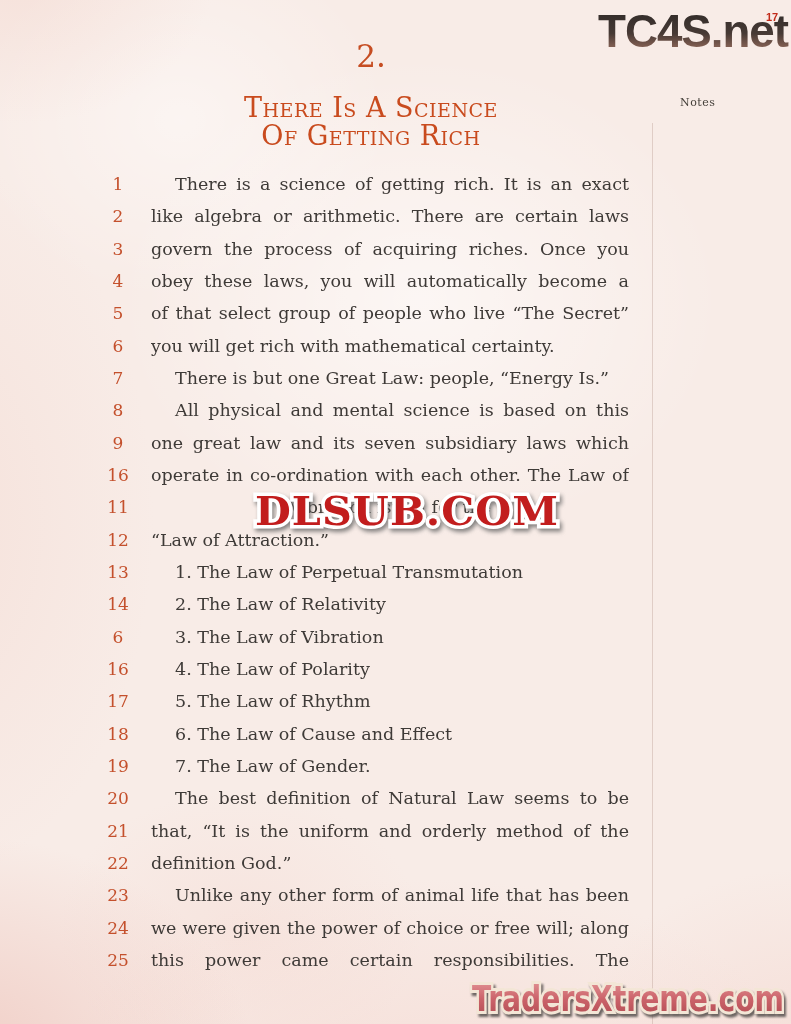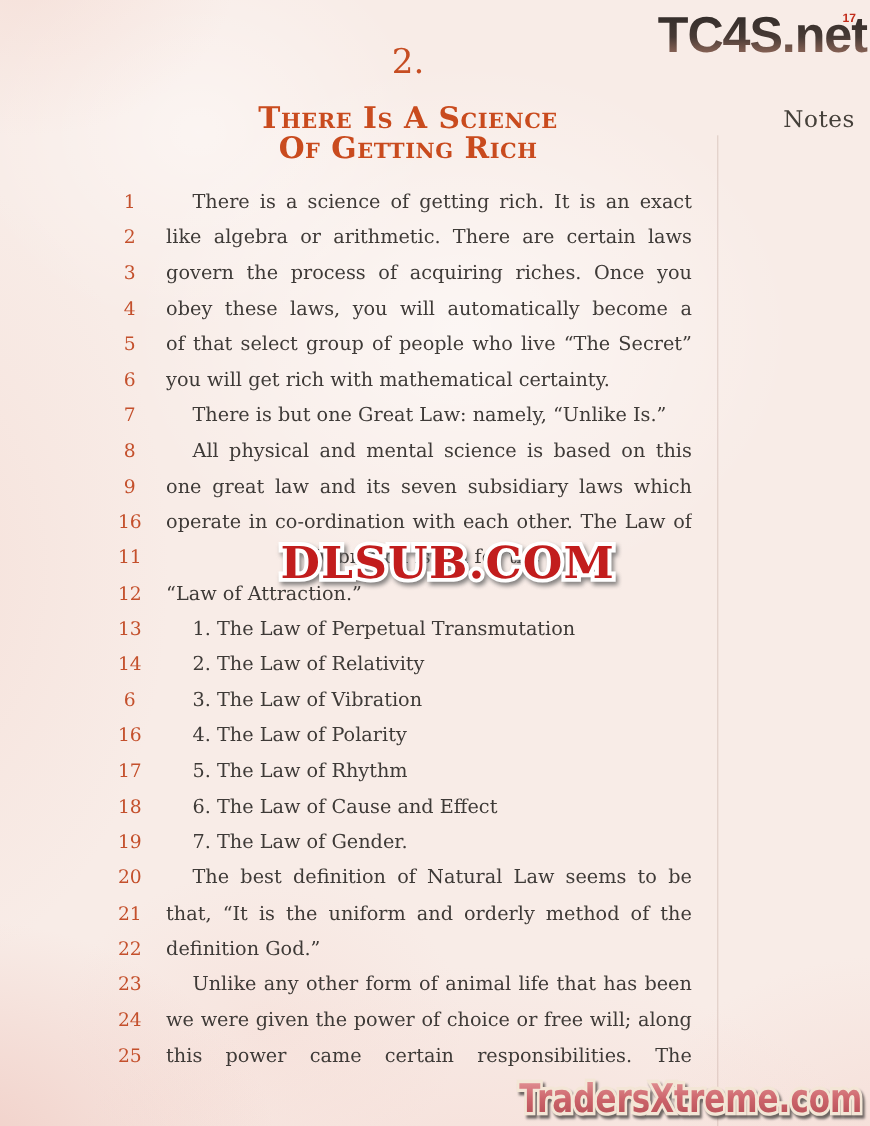--- a/index.html
+++ b/index.html
@@ -32,31 +32,31 @@
   }
   .chapter-number {
     margin-top: 40px;
     font-size: 31px;
     line-height: 32px;
     color: #c64d22;
   }
   .chapter-title {
     margin-top: 22px;
     font-variant: small-caps;
-    font-weight: bold;
+    font-weight: normal;
     font-size: 27px;
     line-height: 28px;
     letter-spacing: 0.5px;
     color: #c94b1e;
   }
 
   .notes-label {
     position: absolute;
-    left: 712px; top: 96px;
-    font-size: 21px;
+    left: 680px; top: 96px;
+    font-size: 11px;
     letter-spacing: 0.5px;
     color: #45403a;
   }
 
   .vrule {
     position: absolute;
     left: 652px; top: 123px;
     width: 1px; height: 901px;
     background: rgba(185,155,145,0.38);
   }
@@ -156,21 +156,21 @@
       <div class="line">
         <span class="num">5</span>
         <span class="text j">of that select group of people who live “The Secret” and</span>
       </div>
       <div class="line">
         <span class="num">6</span>
         <span class="text">you will get rich with mathematical certainty.</span>
       </div>
       <div class="line">
         <span class="num">7</span>
-        <span class="text i">There is but one Great Law: namely, “Unlike Is.”</span>
+        <span class="text i">There is but one Great Law: people, “Energy Is.”</span>
       </div>
       <div class="line">
         <span class="num">8</span>
         <span class="text j i">All physical and mental science is based on this</span>
       </div>
       <div class="line">
         <span class="num">9</span>
         <span class="text j">one great law and its seven subsidiary laws which</span>
       </div>
       <div class="line">

